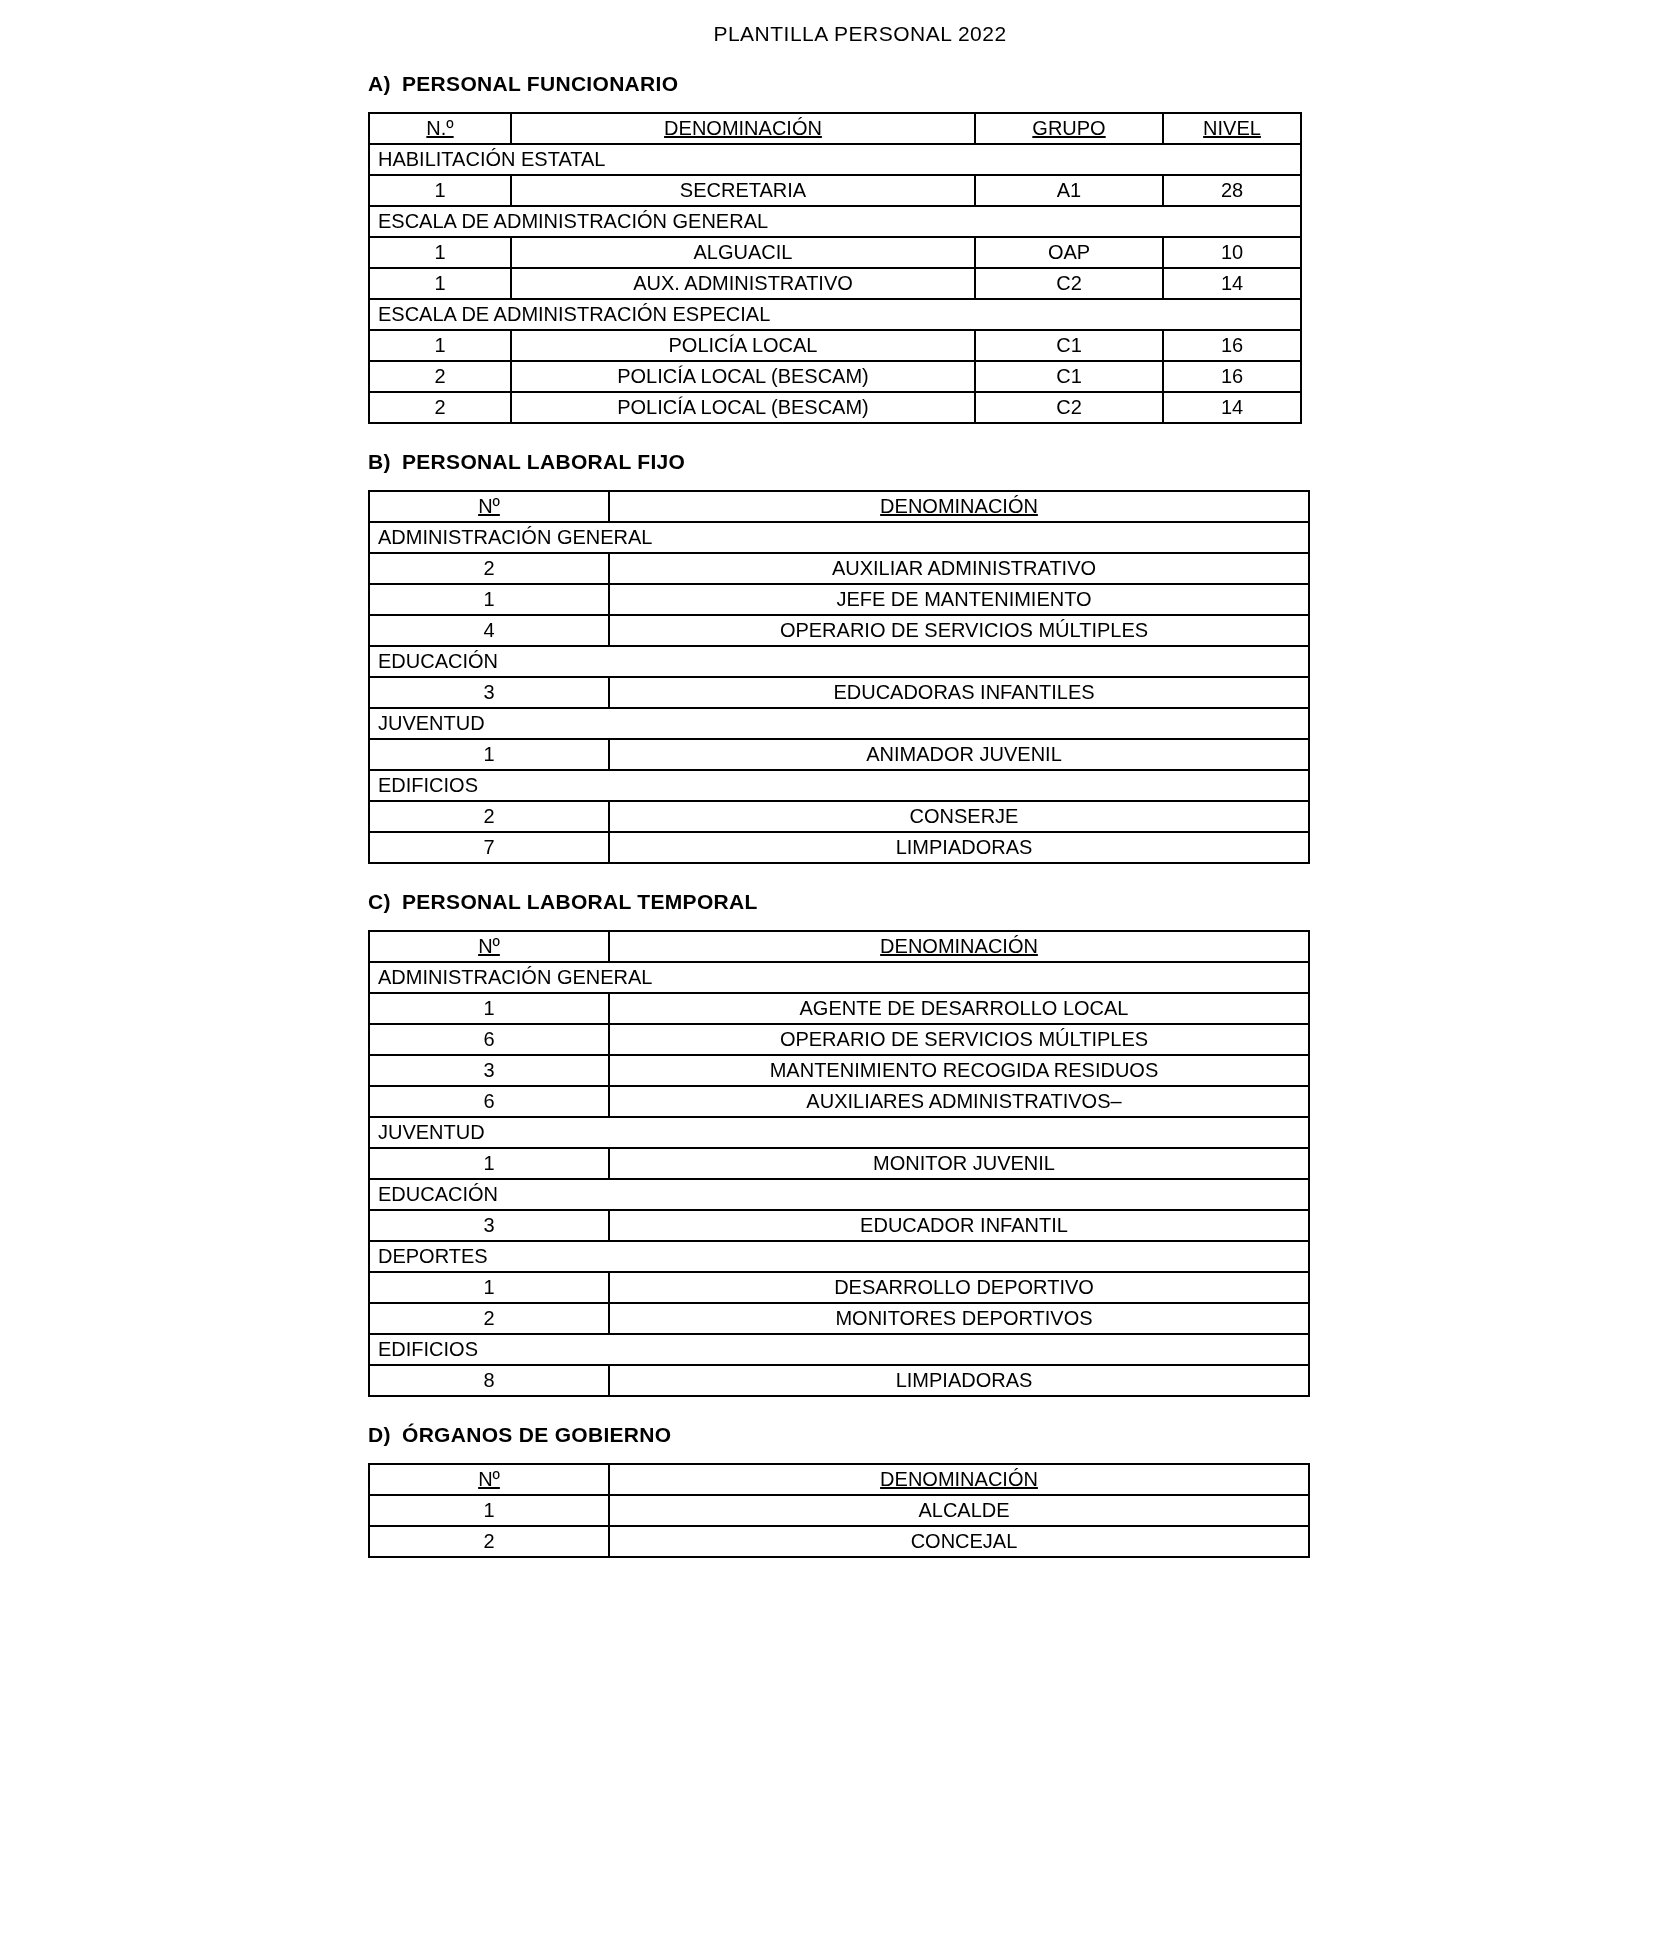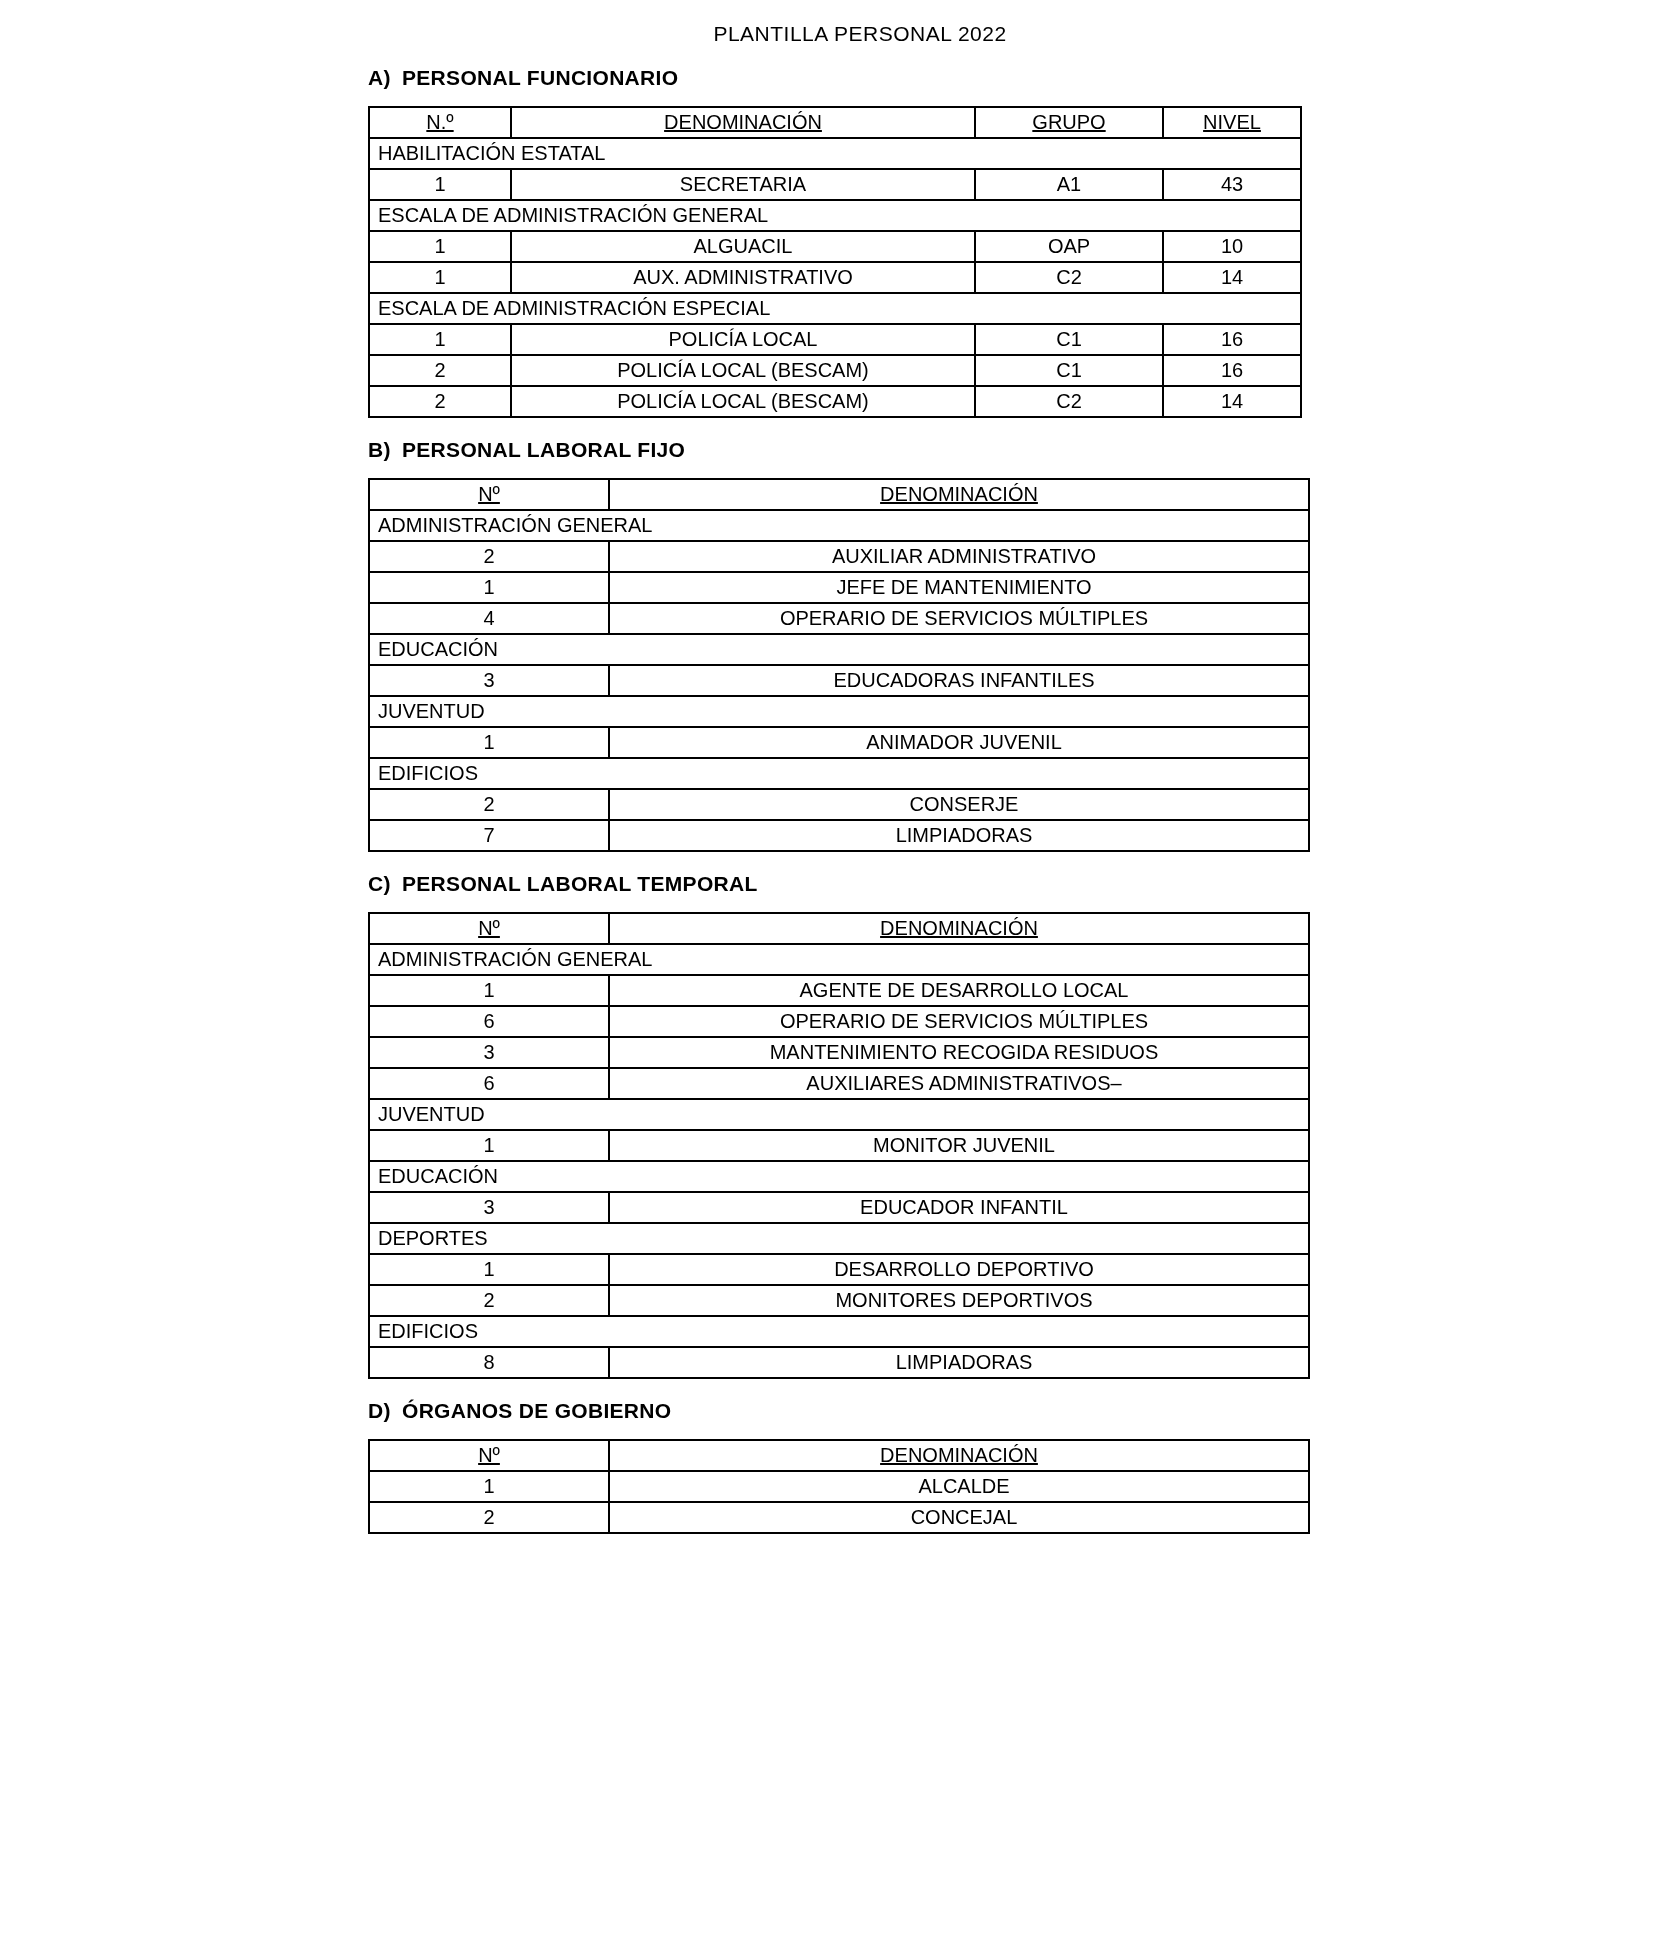--- a/index.html
+++ b/index.html
@@ -22,21 +22,21 @@
   }
   .doc-title {
     text-align: center;
     font-size: 21px;
     font-weight: normal;
     letter-spacing: 0.5px;
     margin: 22px 0 0 0;
     padding-left: 40px;
   }
   .section {
-    margin-top: 20px;
+    margin-top: 26px;
   }
   .section-heading {
     font-size: 21px;
     font-weight: bold;
     letter-spacing: 0.3px;
     margin-left: 368px;
   }
   .section-heading .letter {
     display: inline-block;
     min-width: 34px;
@@ -119,21 +119,21 @@
           <td class="hdr">GRUPO</td>
           <td class="hdr">NIVEL</td>
         </tr>
         <tr class="group-row">
           <td colspan="4">HABILITACIÓN ESTATAL</td>
         </tr>
         <tr>
           <td class="num">1</td>
           <td class="den">SECRETARIA</td>
           <td class="grp">A1</td>
-          <td class="grp">43</td>
+          <td class="grp">28</td>
         </tr>
         <tr class="group-row">
           <td colspan="4">ESCALA DE ADMINISTRACIÓN GENERAL</td>
         </tr>
         <tr>
           <td class="num">1</td>
           <td class="den">ALGUACIL</td>
           <td class="grp">OAP</td>
           <td class="grp">10</td>
         </tr>

